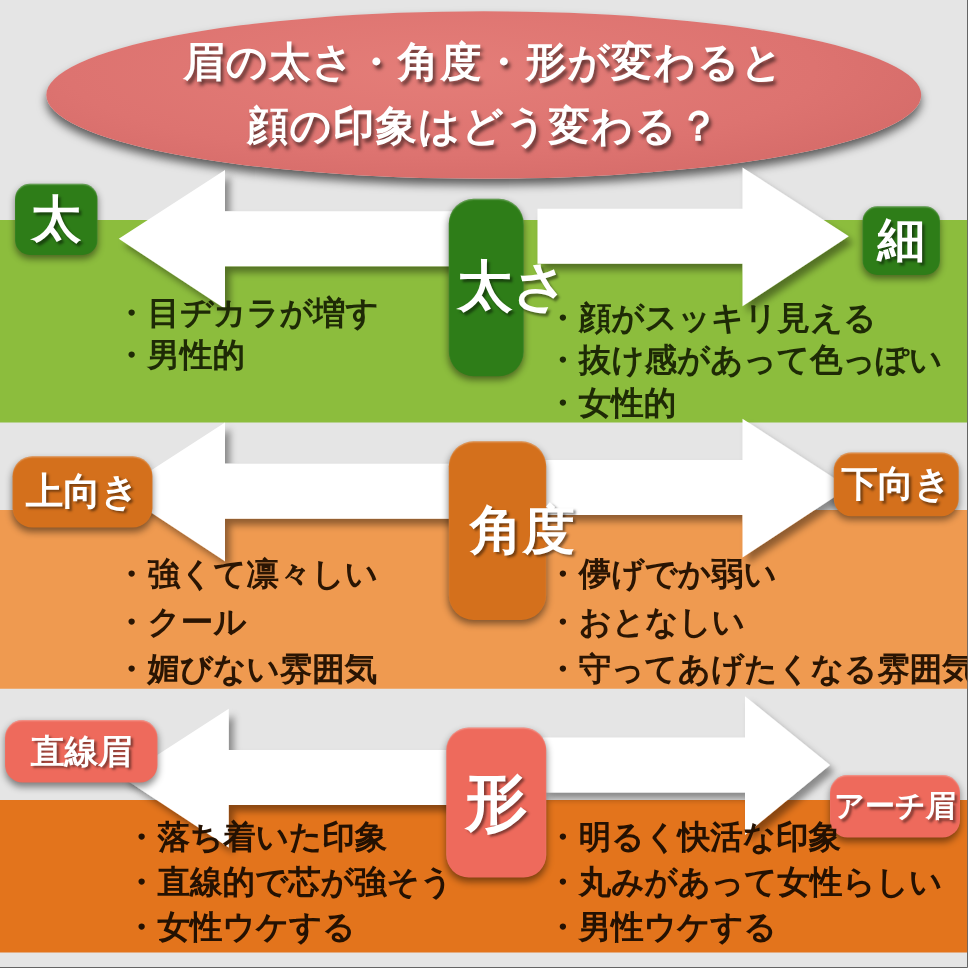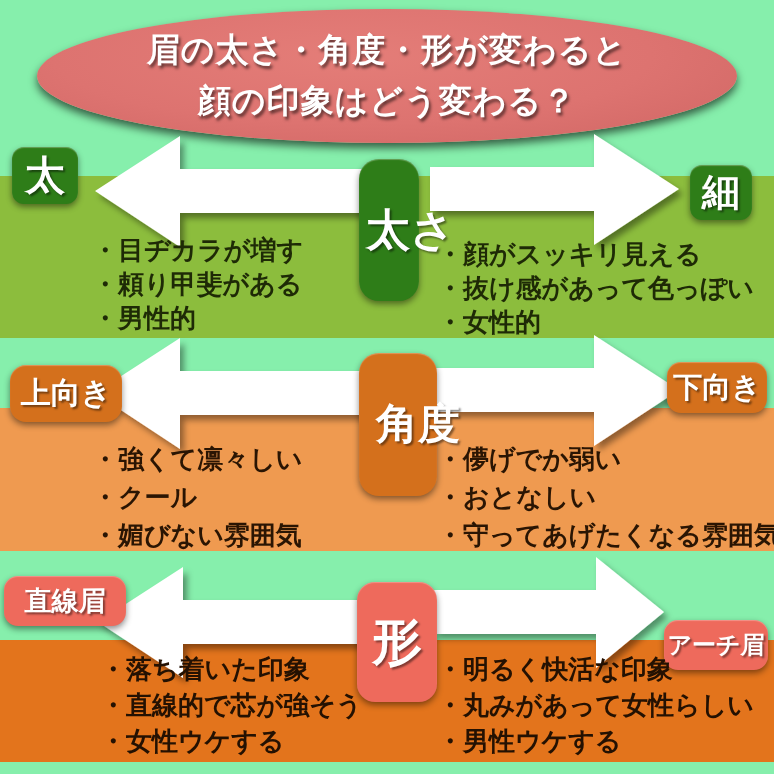--- a/index.html
+++ b/index.html
@@ -1,18 +1,18 @@
 <!DOCTYPE html>
 <html><head>
 <meta charset="utf-8">
 <style>
   html,body{margin:0;padding:0;background:#000;}
   .canvas{
     position:relative;width:774px;height:774px;overflow:hidden;
-    background:#86efac;
+    background:#e5e5e5;
     font-family:"Liberation Sans","DejaVu Sans",sans-serif;
   }
   
   .title-ellipse{
     position:absolute;left:37px;top:9px;width:700px;height:134px;
     border-radius:50%;
     background:radial-gradient(ellipse at 45% 35%, #e47d78 0%, #dd7370 55%, #cf6563 100%);
     box-shadow:0 5px 8px rgba(0,0,0,.6);
     display:flex;flex-direction:column;align-items:center;justify-content:center;
     gap:6px;
@@ -98,21 +98,20 @@
   </div>
   <div class="badge g-badge b1-right">
     <span class="txt">細</span>
   </div>
   <div class="badge g-badge b1-center">
     <span class="txt vert">太さ</span>
   </div>
 
   <div class="blist s1 l1-left">
     <div class="line">・目ヂカラが増す</div>
-    <div class="line">・頼り甲斐がある</div>
     <div class="line">・男性的</div>
   </div>
   <div class="blist s1 l1-right">
     <div class="line">・顔がスッキリ見える</div>
     <div class="line">・抜け感があって色っぽい</div>
     <div class="line">・女性的</div>
   </div>
 
   <div class="badge o-badge b2-left">
     <span class="txt">上向き</span>

